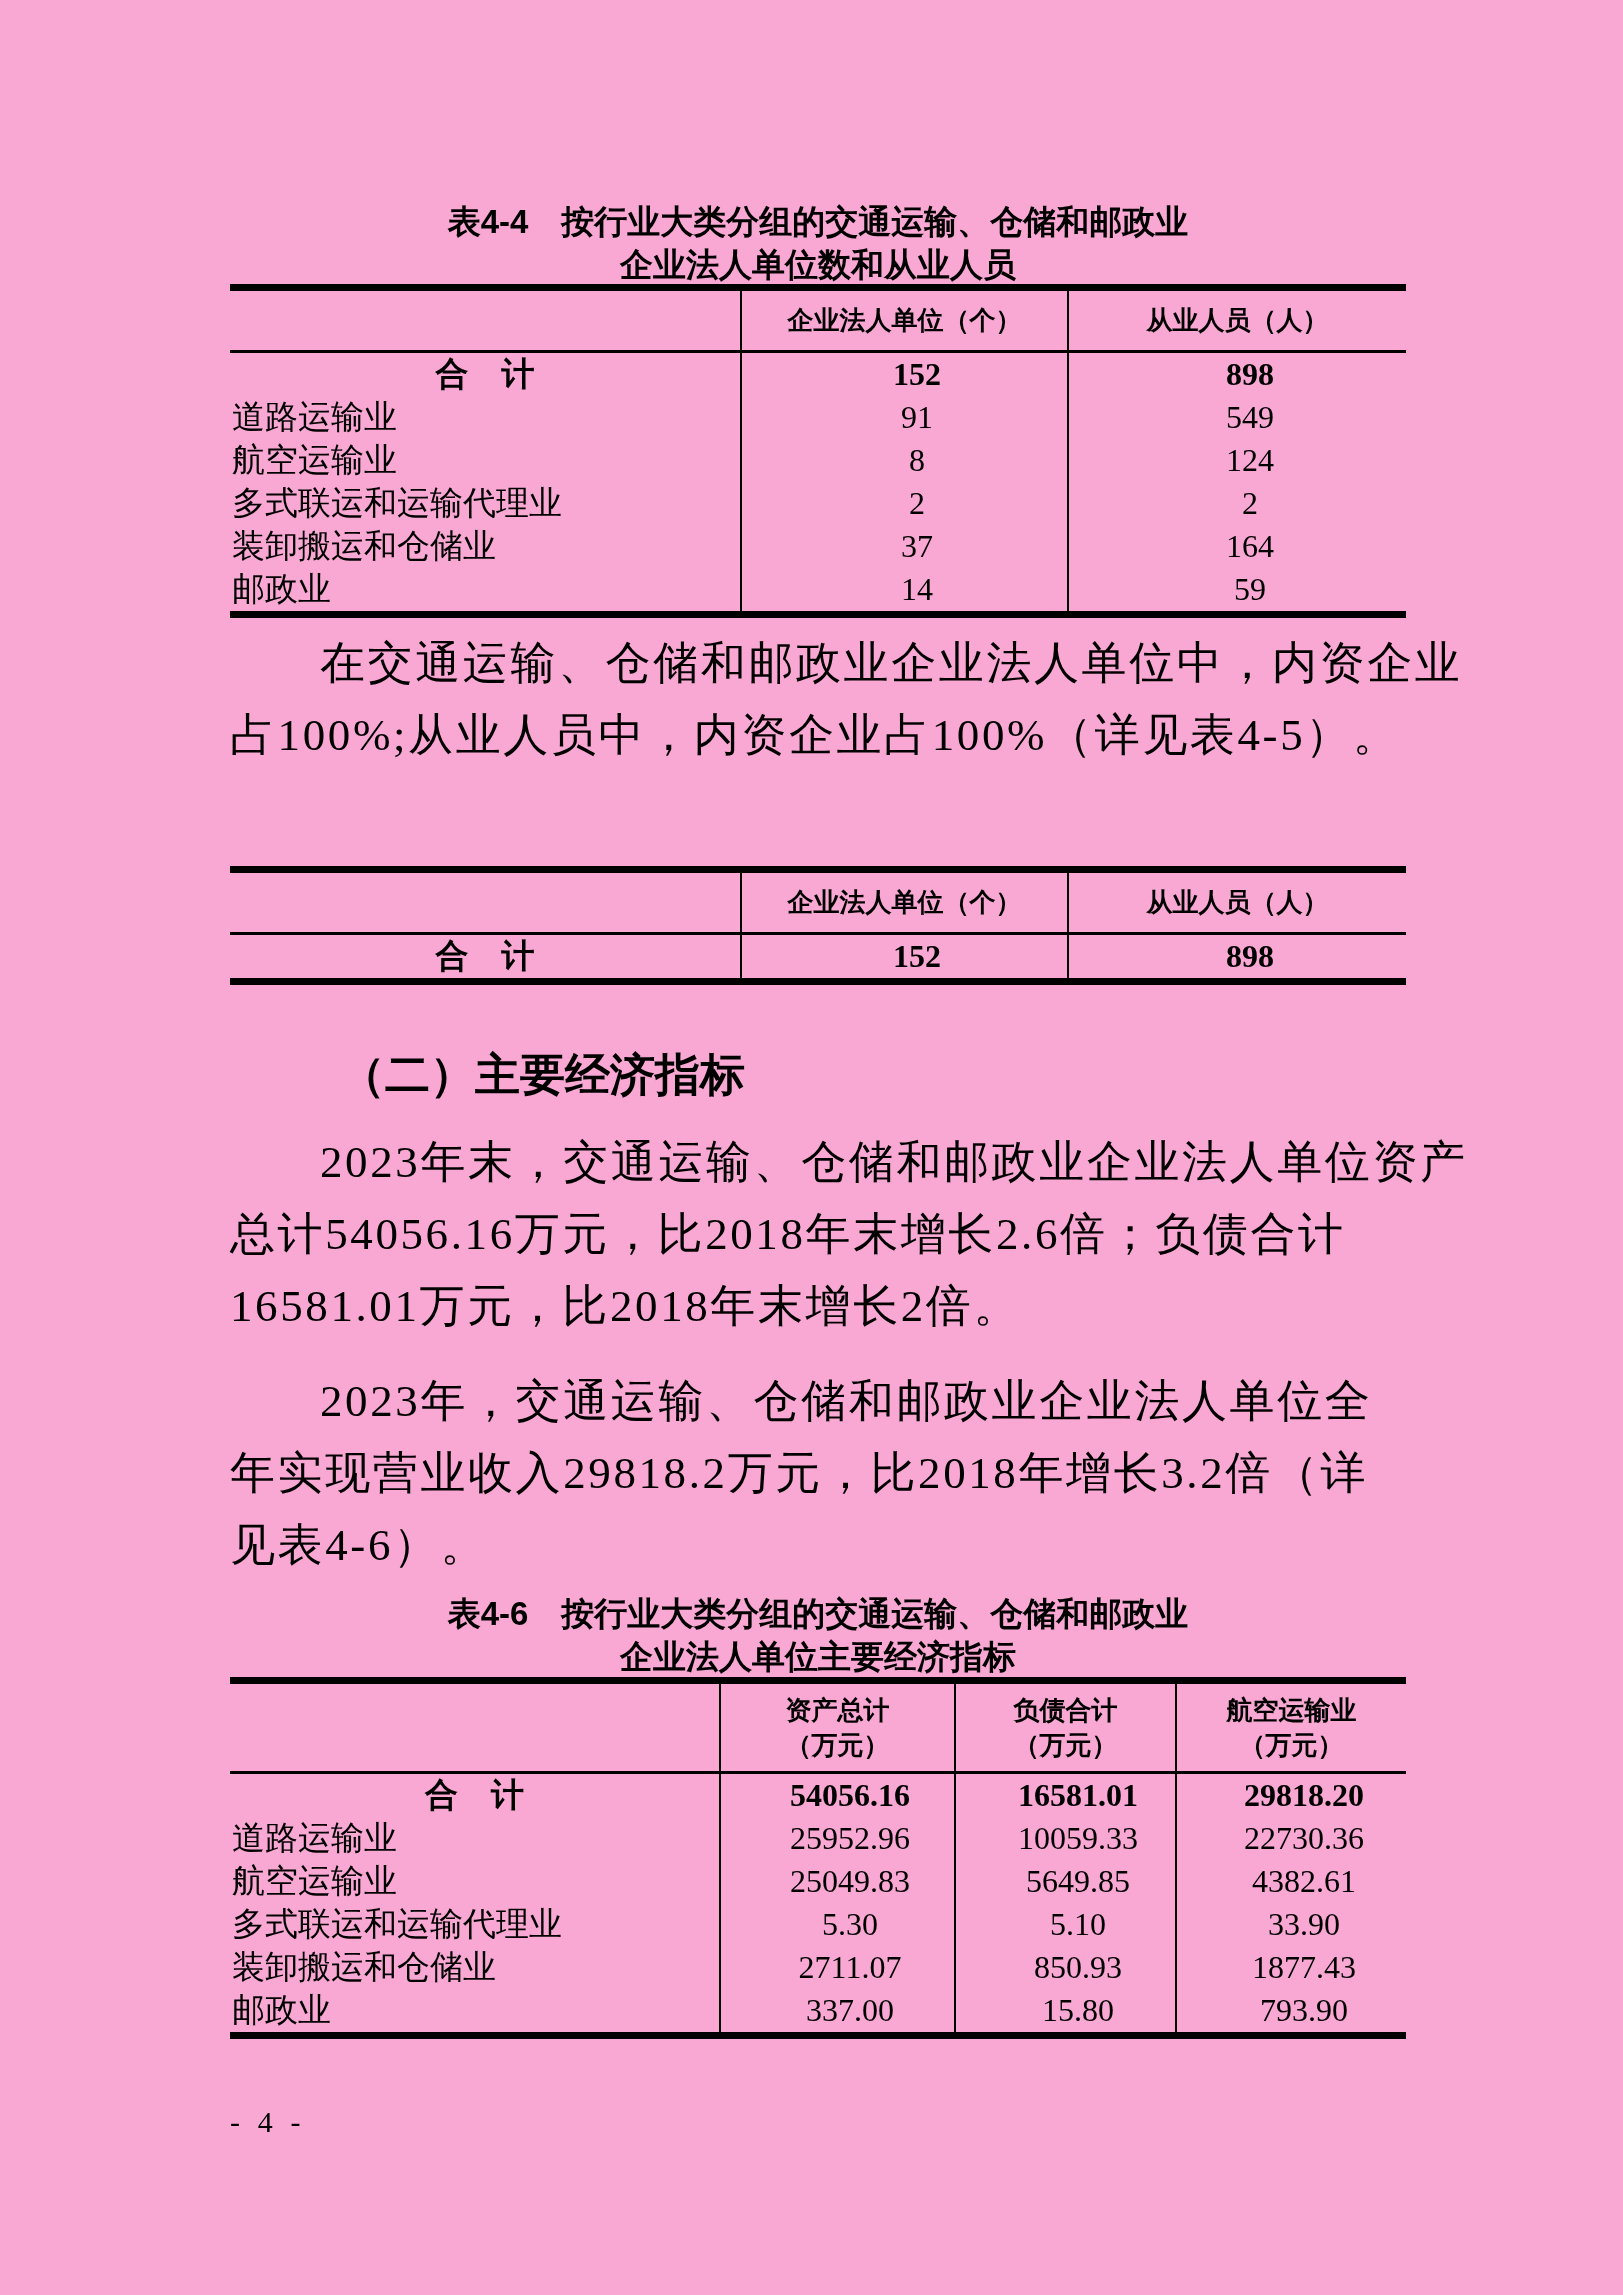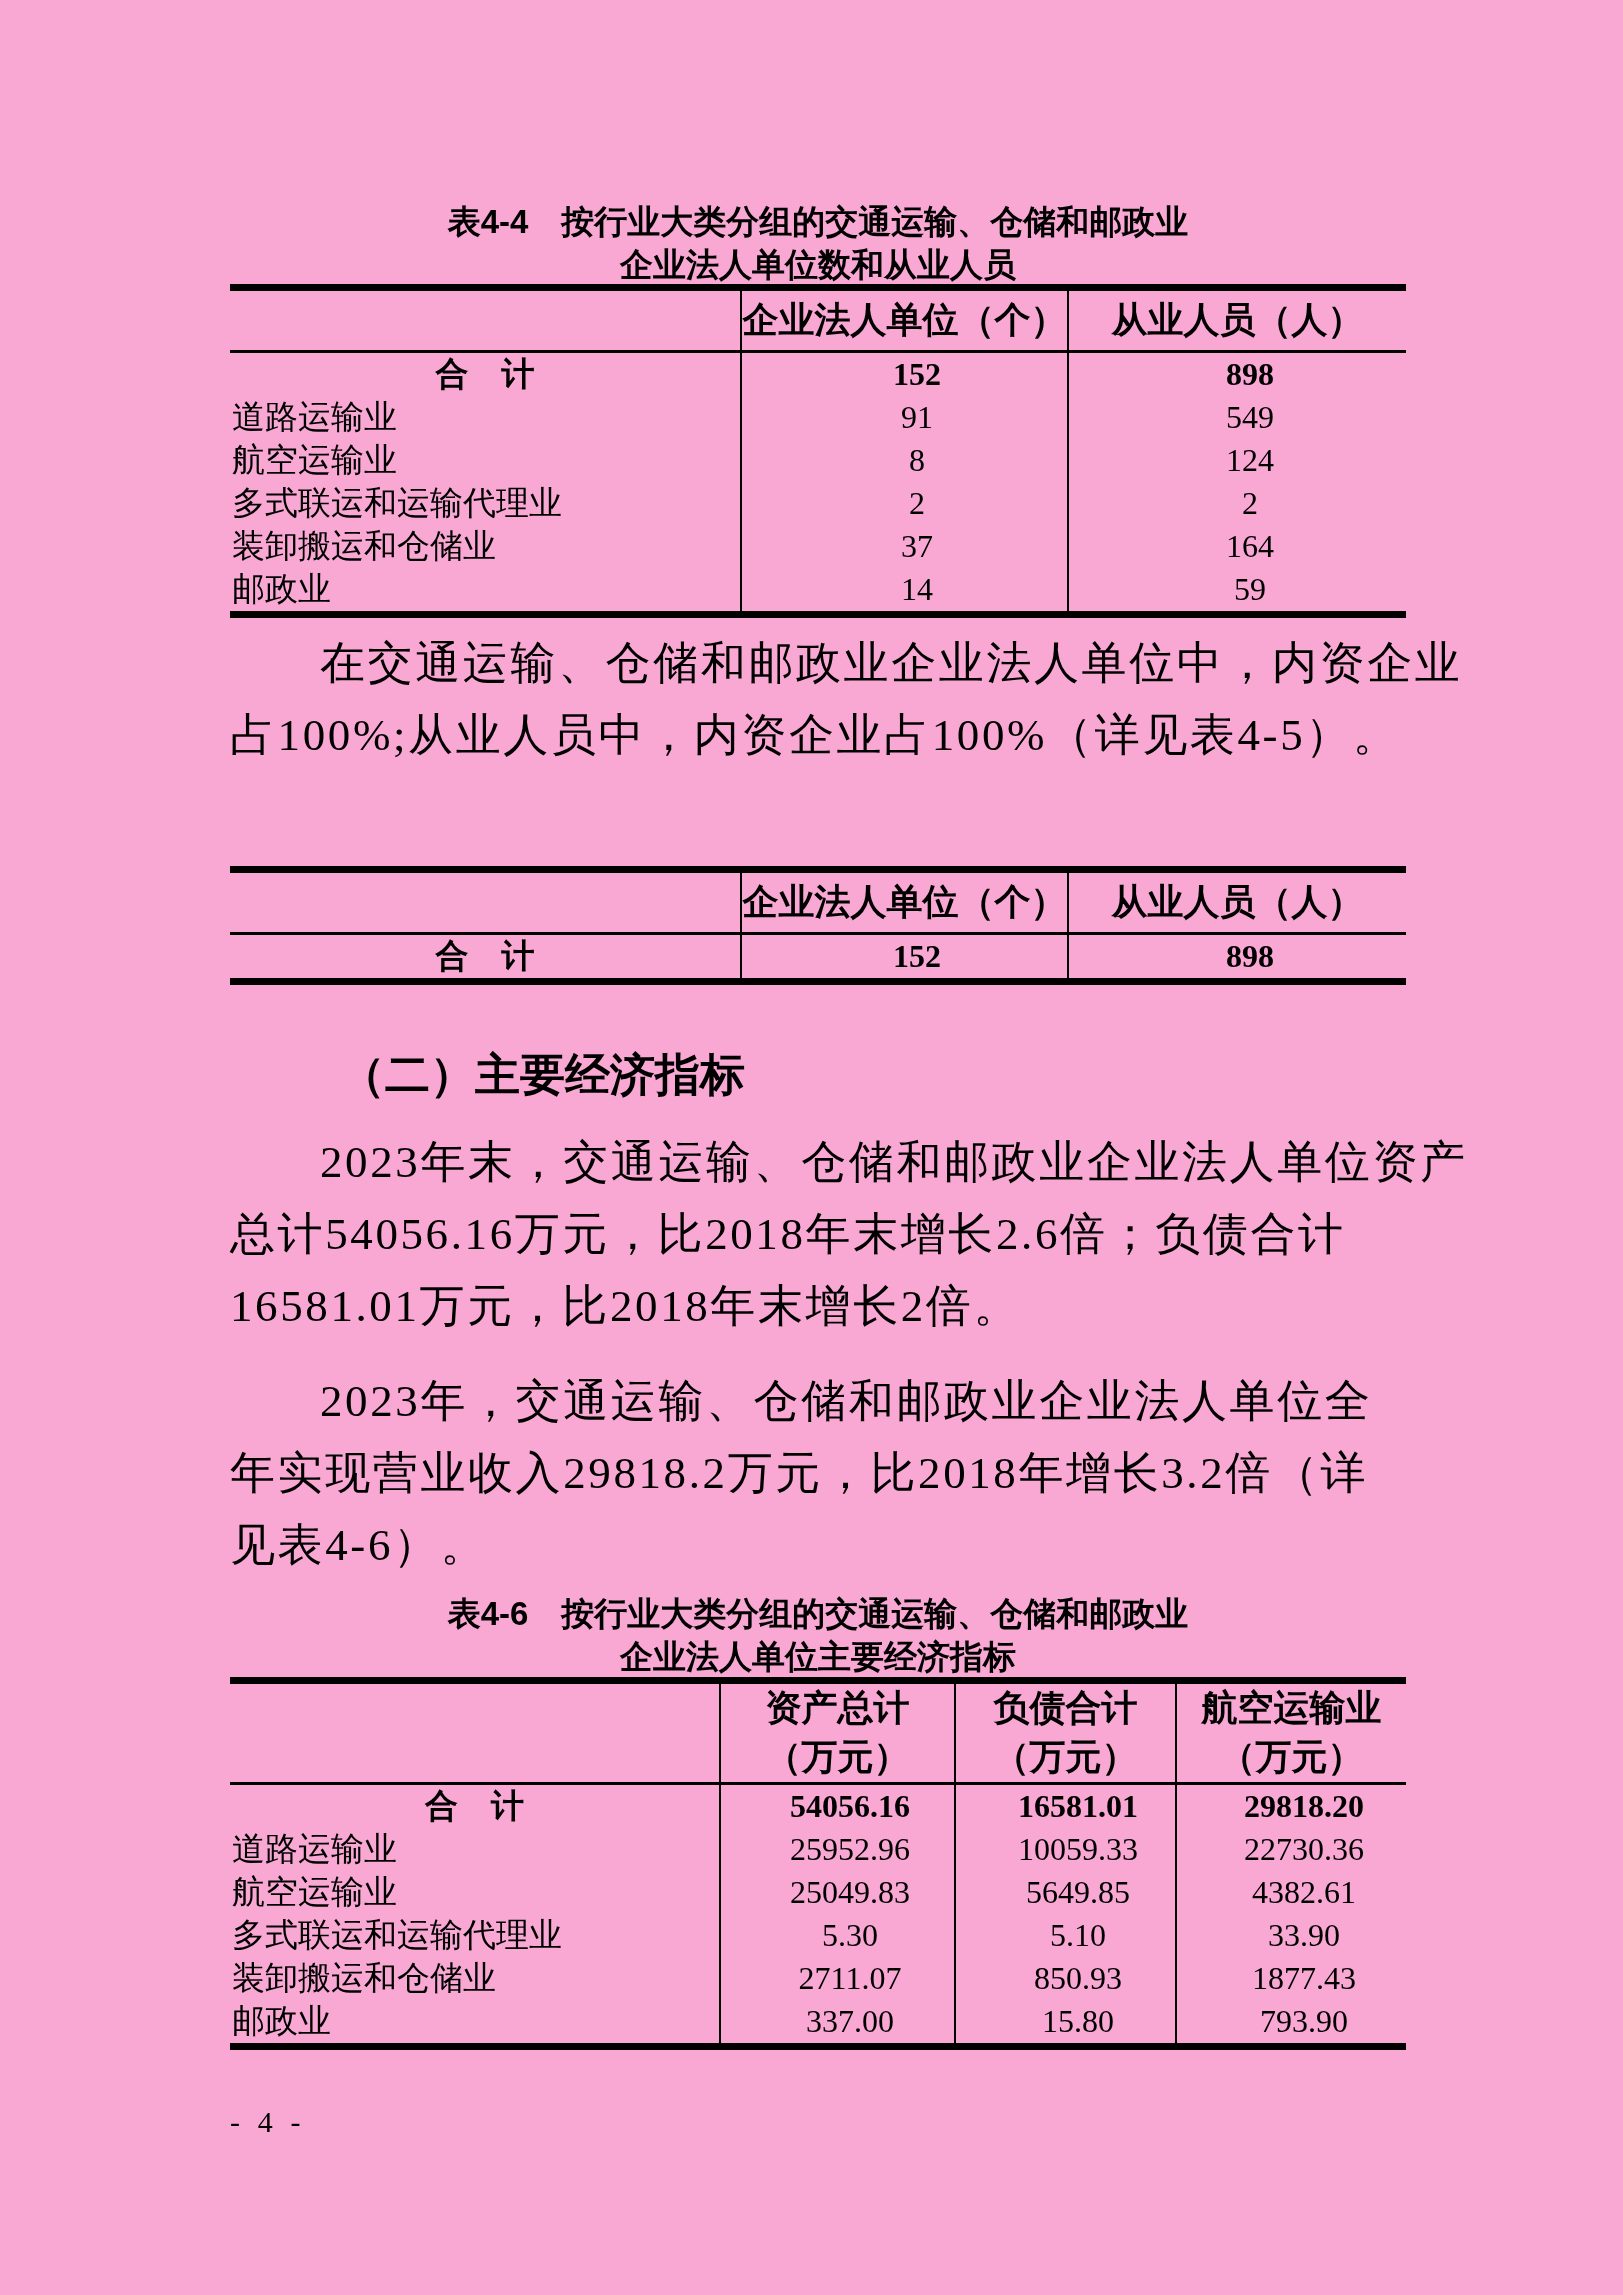--- a/index.html
+++ b/index.html
@@ -31,21 +31,21 @@
     width: 1176px;
     border-collapse: collapse;
     table-layout: fixed;
     border-top: 7.2px solid #000;
     border-bottom: 7.2px solid #000;
   }
   table.stat-table thead th {
     border-bottom: 3.1px solid #000;
     font-family: "Liberation Sans", sans-serif;
     font-weight: 700;
-    font-size: 36px;
+    font-size: 26px;
     text-align: center;
     vertical-align: middle;
     padding: 0;
   }
   table.stat-table .hdr-unit { display: block; }
   table.t2 thead tr { height: 64px; }
   table.t3 thead tr { height: 92px; }
   table.stat-table tbody tr { height: 43px; }
   table.stat-table td {
     padding: 0;

